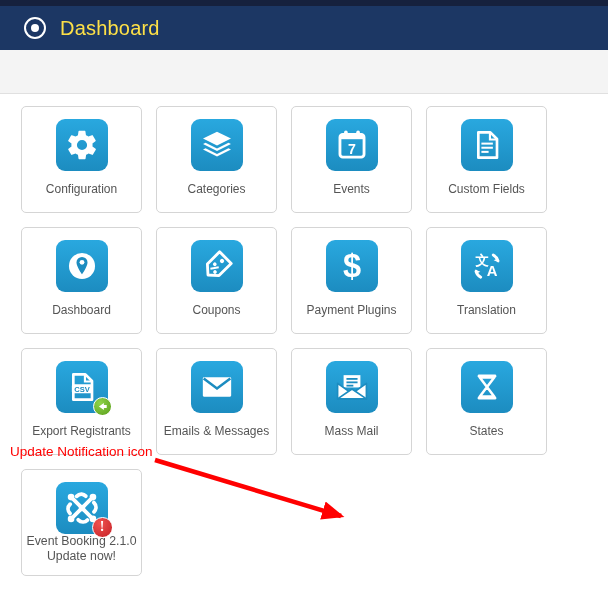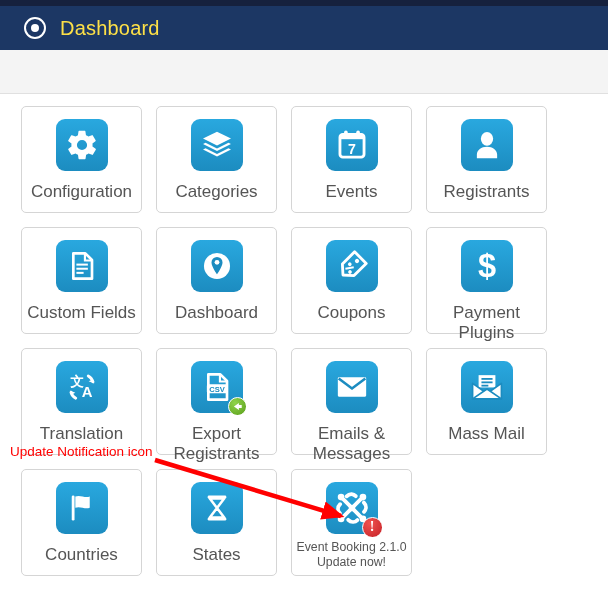--- a/index.html
+++ b/index.html
@@ -64,24 +64,24 @@
     position:relative; width:52px; height:52px; flex:none;
   }
   .tile-icon {
     width:52px; height:52px; border-radius:9px;
     background:linear-gradient(to bottom, #29a8df 0%, #1c8cc0 100%);
     display:flex; align-items:center; justify-content:center;
     overflow:visible;
   }
   .tile-label {
     margin-top:11px; text-align:center; line-height:1.18;
-    font-size:17px; color:#555555; width:115px;
+    font-size:12px; color:#555555; width:115px;
     word-wrap:break-word;
   }
-  .tile-label.two-line { margin-top:6px; font-size:12.3px; }
+  .tile-label.two-line { margin-top:0; font-size:12.3px; }
 
   
   .badge-green {
     position:absolute; right:-4px; bottom:-3px;
     width:19px; height:19px; border-radius:50%;
     background:radial-gradient(circle at 35% 30%, #8fd34a, #5a9e1a);
     border:1.5px solid #ffffff;
     display:flex; align-items:center; justify-content:center;
   }
   .badge-red {
@@ -159,31 +159,20 @@
             <rect x="3.5" y="4.5" width="17" height="3.4" fill="#fff"></rect>
             <rect x="6.4" y="1.8" width="2.6" height="4.4" rx="1.3" fill="#fff"></rect>
             <rect x="15" y="1.8" width="2.6" height="4.4" rx="1.3" fill="#fff"></rect>
             <text x="12" y="18" font-family="Liberation Sans, sans-serif" font-size="10" font-weight="bold" fill="#fff" text-anchor="middle">7</text>
           </svg>
         </div>
       </div>
       <div class="tile-label">Events</div>
     </div>
 
-    <div class="tile">
-      <div class="tile-icon-wrap">
-        <div class="tile-icon">
-          <svg width="32" height="32" viewBox="0 0 24 24" fill="#fff">
-            <ellipse cx="12" cy="7.4" rx="4.6" ry="5.1"></ellipse>
-            <path d="M12 13.4c-4.3 0-7.6 2.6-7.6 5.8V22h15.2v-2.8c0-3.2-3.3-5.8-7.6-5.8z"></path>
-          </svg>
-        </div>
-      </div>
-      <div class="tile-label">Registrants</div>
-    </div>
 
     <div class="tile">
       <div class="tile-icon-wrap">
         <div class="tile-icon">
           <svg width="32" height="32" viewBox="0 0 24 24">
             <path d="M5.5 2.5h9l5 5v14h-14z" fill="none" stroke="#fff" stroke-width="2" stroke-linejoin="round"></path>
             <path d="M14.2 2.9v5h5" fill="none" stroke="#fff" stroke-width="1.6"></path>
             <rect x="7.8" y="10.2" width="8.6" height="1.5" fill="#fff"></rect>
             <rect x="7.8" y="13.3" width="8.6" height="1.5" fill="#fff"></rect>
             <rect x="7.8" y="16.4" width="5.4" height="1.5" fill="#fff"></rect>
@@ -292,31 +281,20 @@
             <rect x="8.3" y="8.3" width="7.4" height="1.2" fill="#1c8cc0"></rect>
             <rect x="8.3" y="10.5" width="4.6" height="1.2" fill="#1c8cc0"></rect>
             <path d="M2.4 9.6 12 16.3l9.6-6.7v10.3H2.4z" fill="#fff" stroke="#1c8cc0" stroke-width="1.1" stroke-linejoin="round"></path>
             <path d="M2.4 19.9 12 13.3l9.6 6.6z" fill="#fff" stroke="#1c8cc0" stroke-width="1.1" stroke-linejoin="round"></path>
           </svg>
         </div>
       </div>
       <div class="tile-label">Mass Mail</div>
     </div>
 
-    <div class="tile">
-      <div class="tile-icon-wrap">
-        <div class="tile-icon">
-          <svg width="32" height="32" viewBox="0 0 24 24" fill="#fff">
-            <rect x="4.3" y="2.6" width="2.1" height="18.8" rx="1"></rect>
-            <path d="M7 3.4c3.6-1.5 7.2 1.4 10.8 0v8.4c-3.6 1.4-7.2-1.5-10.8 0z"></path>
-          </svg>
-        </div>
-      </div>
-      <div class="tile-label">Countries</div>
-    </div>
 
     <div class="tile">
       <div class="tile-icon-wrap">
         <div class="tile-icon">
           <svg width="32" height="32" viewBox="0 0 24 24">
             <rect x="5" y="2.6" width="14" height="2.3" rx="1" fill="#fff"></rect>
             <rect x="5" y="19.1" width="14" height="2.3" rx="1" fill="#fff"></rect>
             <path d="M6.6 4.9h10.8L12 12l5.4 7.1H6.6L12 12z" fill="none" stroke="#fff" stroke-width="1.9" stroke-linejoin="round"></path>
           </svg>
         </div>

